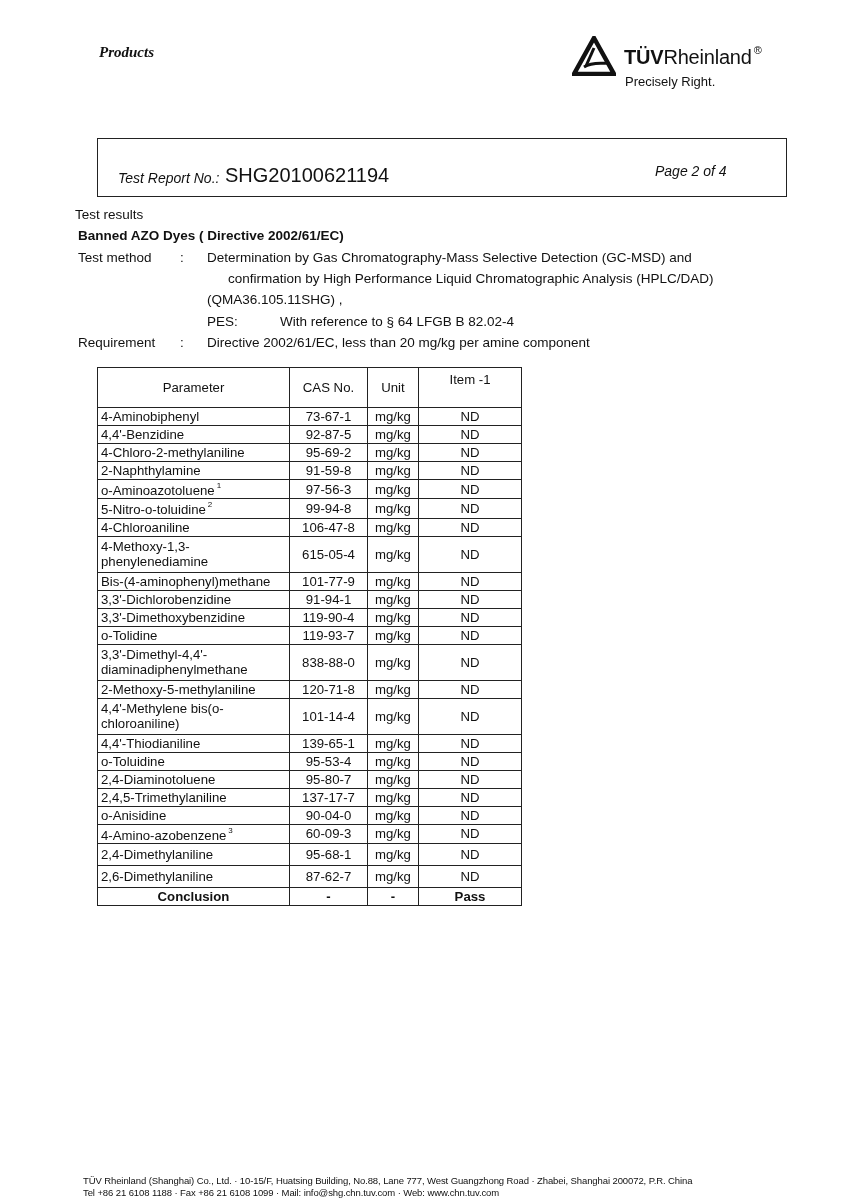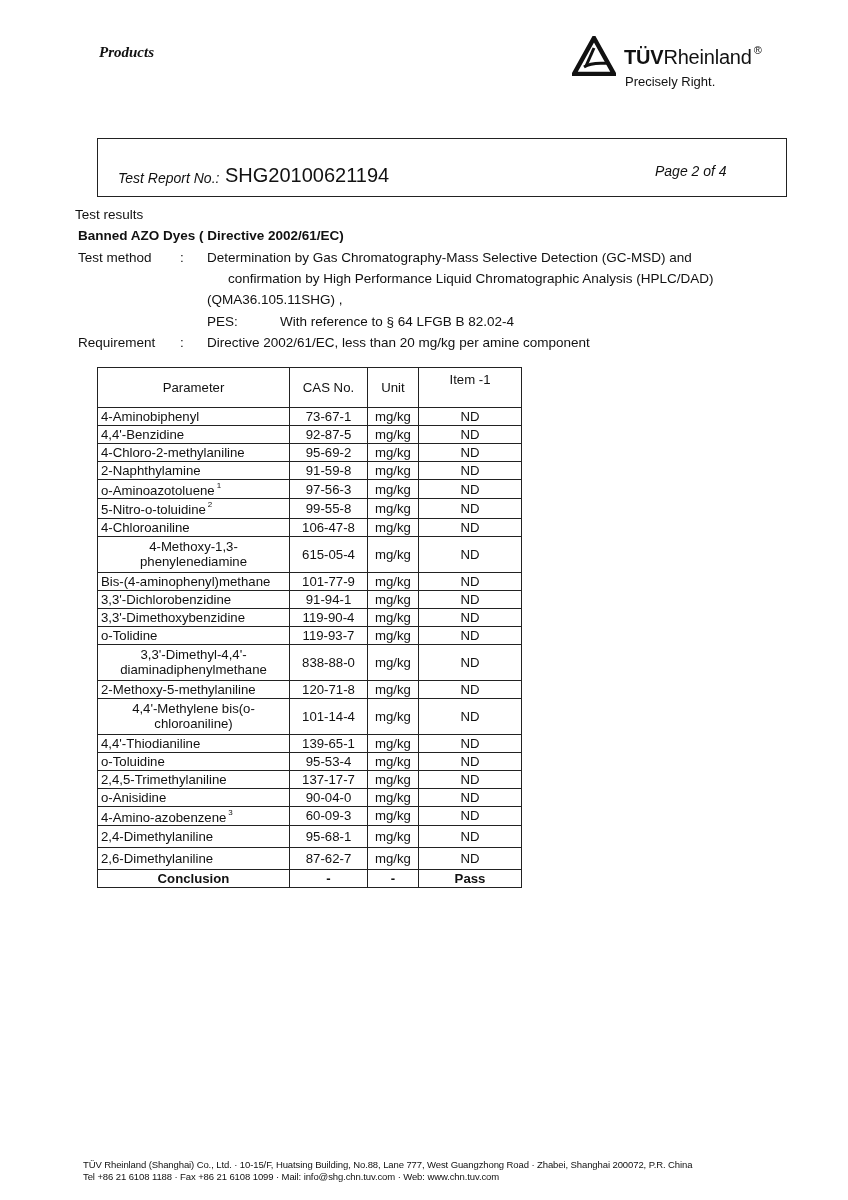--- a/index.html
+++ b/index.html
@@ -14,27 +14,27 @@
   .report-box { left: 97px; top: 138px; width: 690px; height: 59px; border: 1.5px solid #222; box-sizing: border-box; }
   .report-label { left: 118px; top: 170px; font-style: italic; font-size: 14px; }
   .report-no { left: 225px; top: 164px; font-size: 20px; }
   .page-no { left: 655px; top: 163px; font-style: italic; font-size: 14px; }
   .txt { font-size: 13.5px; white-space: nowrap; }
   .bold { font-weight: bold; }
   table.results { position: absolute; left: 97px; top: 367px; width: 424px; border-collapse: collapse; table-layout: fixed; font-size: 13.2px; }
   table.results td, table.results th { border: 1px solid #222; padding: 0 3px; line-height: 15px; font-weight: normal; }
   table.results th { height: 35px; text-align: center; }
   table.results td { height: 17px; }
-  table.results tr.double td { height: 35px; text-align: center; }
+  table.results tr.double td { height: 35px; }
   table.results tr.tall td { height: 21px; }
   table.results td.c { text-align: center; }
   table.results th.item { vertical-align: top; padding-top: 4px; }
   table.results tr.concl td { font-weight: bold; }
   sup.fn { font-size: 8px; position: relative; top: -2px; margin-left: 2px; }
-  .footer { left: 83px; font-size: 9.5px; white-space: nowrap; letter-spacing: -0.1px; }
+  .footer { left: 83px; font-size: 9.5px; white-space: nowrap; letter-spacing: -0.1px; margin-top: 16px; }
 </style>
 </head>
 <body>
 
 <div class="abs products">Products</div>
 
 <svg class="abs logo-tri" viewBox="0 0 44 40">
   <path d="M22 2 L42 38 L2 38 Z" fill="none" stroke="#111" stroke-width="4.5" stroke-linejoin="miter"></path>
   <path d="M12 31 C 20 26, 28 28, 36 27" fill="none" stroke="#111" stroke-width="3"></path>
   <path d="M14 30 L22 12" fill="none" stroke="#111" stroke-width="3"></path>
@@ -103,21 +103,21 @@
         <td class="c">ND</td>
       </tr>
       <tr>
         <td><span>o-Aminoazotoluene</span><sup class="fn">1</sup></td>
         <td class="c">97-56-3</td>
         <td class="c">mg/kg</td>
         <td class="c">ND</td>
       </tr>
       <tr>
         <td><span>5-Nitro-o-toluidine</span><sup class="fn">2</sup></td>
-        <td class="c">99-55-8</td>
+        <td class="c">99-94-8</td>
         <td class="c">mg/kg</td>
         <td class="c">ND</td>
       </tr>
       <tr>
         <td><span>4-Chloroaniline</span></td>
         <td class="c">106-47-8</td>
         <td class="c">mg/kg</td>
         <td class="c">ND</td>
       </tr>
       <tr class="double">
@@ -170,20 +170,26 @@
       </tr>
       <tr>
         <td><span>4,4'-Thiodianiline</span></td>
         <td class="c">139-65-1</td>
         <td class="c">mg/kg</td>
         <td class="c">ND</td>
       </tr>
       <tr>
         <td><span>o-Toluidine</span></td>
         <td class="c">95-53-4</td>
+        <td class="c">mg/kg</td>
+        <td class="c">ND</td>
+      </tr>
+      <tr>
+        <td><span>2,4-Diaminotoluene</span></td>
+        <td class="c">95-80-7</td>
         <td class="c">mg/kg</td>
         <td class="c">ND</td>
       </tr>
       <tr>
         <td><span>2,4,5-Trimethylaniline</span></td>
         <td class="c">137-17-7</td>
         <td class="c">mg/kg</td>
         <td class="c">ND</td>
       </tr>
       <tr>

